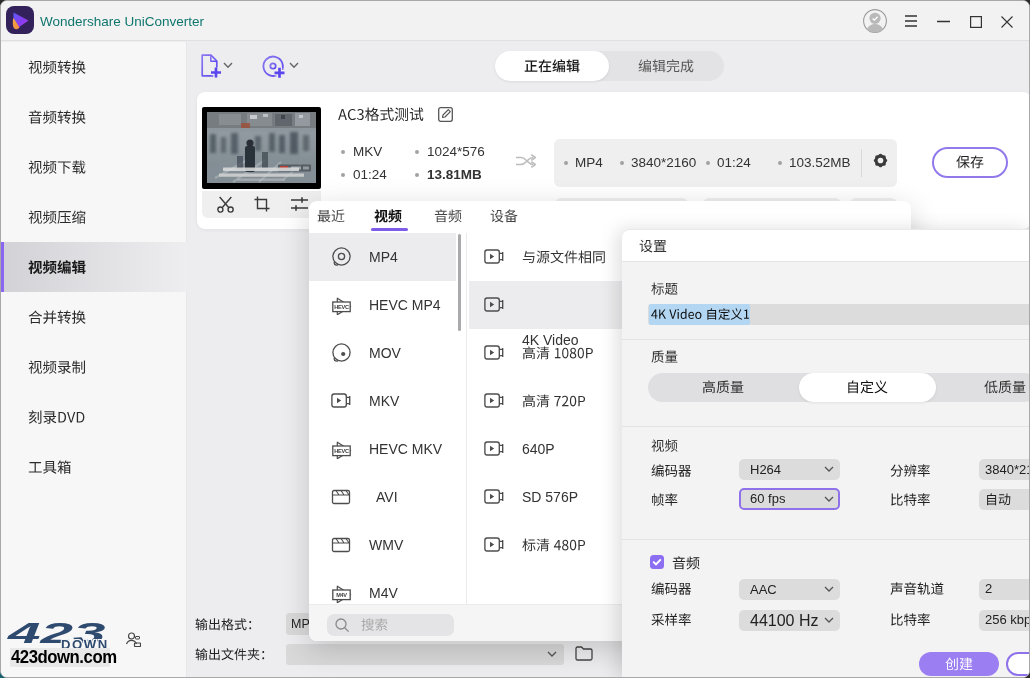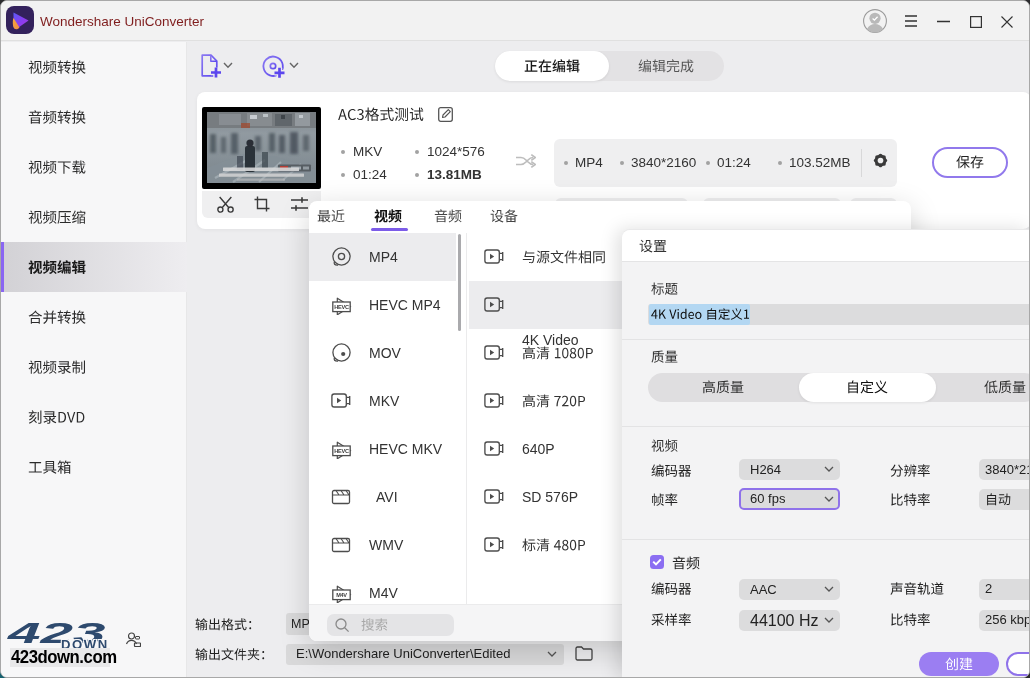--- a/index.html
+++ b/index.html
@@ -18,21 +18,21 @@
           <stop offset="1" stop-color="#a83cdc"></stop>
         </linearGradient>
 <linearGradient id="lg2" x1="0" y1="0" x2="1" y2="1">
           <stop offset="0" stop-color="#f6a83c"></stop>
           <stop offset="1" stop-color="#ef8b45"></stop>
         </linearGradient>
       </defs>
 <path d="M7.5 6.5 L22.5 14.5 L11 22.5 C9 23.5 7.5 22 7.5 20 Z" fill="url(#lg1)"></path>
 <path d="M7.5 12 L13.5 21.5 C12 23.6 9.3 23.8 8.1 22.2 C6.6 20.4 6.4 14 7.5 12 Z" fill="url(#lg2)"></path>
     </svg>
-    <div class="t" style="left:39px;top:21px;font-size:13.5px;color:#7f1d1d;font-weight:normal;">Wondershare UniConverter</div>
+    <div class="t" style="left:39px;top:21px;font-size:13.5px;color:#0f766e;font-weight:normal;">Wondershare UniConverter</div>
     <svg style="position:absolute;left:862px;top:8px" width="24" height="24" viewBox="0 0 24 24">
       <circle cx="12" cy="12" r="11.4" fill="none" stroke="#9b9b9b" stroke-width="1.1"></circle>
 <circle cx="12" cy="9.3" r="5.6" fill="#b9b9b9"></circle>
 <path d="M9.6 9.6 L11.4 11.2 L14.6 7.8" stroke="#fff" stroke-width="1.3" fill="none"></path>
 <path d="M3.9 19.9 C5.8 16.7 8.7 15.1 12 15.1 C15.3 15.1 18.2 16.7 20.1 19.9 C17.9 21.9 15.1 23.4 12 23.4 C8.9 23.4 6.1 21.9 3.9 19.9 Z" fill="#b9b9b9"></path>
     </svg>
     <svg style="position:absolute;left:904px;top:14px" width="12" height="13" viewBox="0 0 12 13">
       <path d="M0 1 H12 M0 6 H12 M0 11 H12" stroke="#333" stroke-width="1.5"></path>
     </svg>
     <svg style="position:absolute;left:936px;top:14px" width="13" height="13" viewBox="0 0 13 13">
@@ -471,19 +471,18 @@
     </div>
     <svg style="position:absolute;left:194px;top:615.7px;overflow:visible" width="65" height="15.1" viewBox="0 -12.2 65 15.1">
       <path fill="#222" d="M 9.5 -5.8 V -1.1 H 10.3 V -5.8 Z M 11.2 -6.3 V -0.1 C 11.2 0.1 11.1 0.1 11 0.1 C 10.8 0.1 10.3 0.1 9.7 0.1 C 9.8 0.4 9.9 0.7 10 0.9 C 10.7 0.9 11.3 0.9 11.6 0.8 C 11.9 0.6 12 0.4 12 -0.1 V -6.3 Z M 0.9 -4.3 C 1 -4.4 1.4 -4.5 1.8 -4.5 H 2.8 V -2.7 C 2 -2.5 1.2 -2.3 0.5 -2.2 L 0.8 -1.2 L 2.8 -1.8 V 1 H 3.7 V -2 L 4.8 -2.3 L 4.7 -3.1 L 3.7 -2.9 V -4.5 H 4.7 V -5.4 H 3.7 V -7.3 H 2.8 V -5.4 H 1.7 C 2.1 -6.3 2.4 -7.4 2.6 -8.5 H 4.8 V -9.4 H 2.8 C 2.9 -9.8 3 -10.3 3.1 -10.8 L 2.2 -10.9 C 2.1 -10.4 2 -9.9 1.9 -9.4 H 0.6 V -8.5 H 1.8 C 1.5 -7.4 1.3 -6.5 1.2 -6.2 C 1 -5.6 0.8 -5.2 0.6 -5.1 C 0.7 -4.9 0.9 -4.5 0.9 -4.3 Z M 8.6 -11 C 7.7 -9.6 6.1 -8.3 4.5 -7.6 C 4.8 -7.4 5 -7.1 5.2 -6.9 C 5.5 -7 5.9 -7.2 6.2 -7.5 V -6.9 H 11 V -7.6 C 11.3 -7.4 11.7 -7.2 12 -7 C 12.2 -7.2 12.4 -7.6 12.7 -7.7 C 11.3 -8.3 10.1 -9.1 9.1 -10.2 L 9.4 -10.6 Z M 6.6 -7.7 C 7.3 -8.3 8 -8.9 8.6 -9.5 C 9.2 -8.8 9.9 -8.2 10.7 -7.7 Z M 8 -5.3 V -4.3 H 6.2 V -5.3 Z M 5.4 -6.1 V 1 H 6.2 V -1.7 H 8 V 0 C 8 0.1 8 0.2 7.9 0.2 C 7.7 0.2 7.4 0.2 7 0.2 C 7.1 0.4 7.2 0.7 7.2 1 C 7.8 1 8.2 1 8.5 0.8 C 8.7 0.7 8.8 0.4 8.8 0 V -6.1 Z M 6.2 -3.5 H 8 V -2.4 H 6.2 Z M 14.4 -4.4 V 0.3 H 23.6 V 1 H 24.6 V -4.4 H 23.6 V -0.7 H 20 V -5.3 H 24.1 V -9.8 H 23.1 V -6.2 H 20 V -10.9 H 18.9 V -6.2 H 16 V -9.7 H 14.9 V -5.3 H 18.9 V -0.7 H 15.4 V -4.4 Z M 33.5 -8.7 H 36.3 C 35.9 -7.9 35.4 -7.1 34.8 -6.4 C 34.2 -7.1 33.7 -7.8 33.3 -8.4 Z M 28.6 -10.9 V -8.1 H 26.7 V -7.2 H 28.5 C 28.1 -5.4 27.2 -3.4 26.4 -2.3 C 26.5 -2.1 26.8 -1.7 26.9 -1.4 C 27.5 -2.3 28.1 -3.7 28.6 -5.2 V 1 H 29.5 V -5.5 C 30 -5 30.4 -4.3 30.6 -3.9 L 31.2 -4.6 C 31 -5 29.9 -6.3 29.5 -6.6 V -7.2 H 31 L 30.7 -7 C 30.9 -6.8 31.3 -6.5 31.5 -6.3 C 31.9 -6.7 32.4 -7.1 32.8 -7.7 C 33.1 -7.1 33.6 -6.4 34.1 -5.8 C 33 -4.9 31.7 -4.2 30.4 -3.8 C 30.6 -3.6 30.9 -3.2 31 -3 C 31.3 -3.1 31.7 -3.2 32 -3.4 V 1.1 H 32.9 V 0.5 H 36.5 V 1 H 37.5 V -3.5 L 38.1 -3.3 C 38.2 -3.5 38.5 -3.9 38.7 -4.1 C 37.4 -4.5 36.3 -5.1 35.4 -5.8 C 36.3 -6.8 37.1 -7.9 37.6 -9.3 L 36.9 -9.6 L 36.8 -9.5 H 34 C 34.2 -9.9 34.3 -10.3 34.5 -10.7 L 33.6 -10.9 C 33.1 -9.6 32.2 -8.3 31.2 -7.4 V -8.1 H 29.5 V -10.9 Z M 32.9 -0.4 V -2.9 H 36.5 V -0.4 Z M 32.6 -3.7 C 33.4 -4.1 34.1 -4.6 34.8 -5.2 C 35.4 -4.7 36.2 -4.1 37 -3.7 Z M 48.2 -10.3 C 48.9 -9.8 49.7 -9.1 50.1 -8.6 L 50.8 -9.3 C 50.4 -9.7 49.5 -10.4 48.9 -10.8 Z M 46.3 -10.9 C 46.3 -10.1 46.4 -9.3 46.4 -8.5 H 39.7 V -7.5 H 46.5 C 46.8 -2.7 47.9 1.1 50 1.1 C 51 1.1 51.4 0.4 51.6 -1.9 C 51.3 -2 50.9 -2.2 50.7 -2.4 C 50.6 -0.7 50.5 0.1 50.1 0.1 C 48.8 0.1 47.8 -3.1 47.5 -7.5 H 51.3 V -8.5 H 47.4 C 47.4 -9.3 47.4 -10 47.4 -10.9 Z M 39.8 -0.3 40.1 0.7 C 41.7 0.3 44.1 -0.3 46.3 -0.8 L 46.3 -1.7 L 43.5 -1.1 V -4.7 H 45.9 V -5.6 H 40.2 V -4.7 H 42.5 V -0.9 Z M 55.2 -6.3 C 55.8 -6.3 56.2 -6.7 56.2 -7.3 C 56.2 -7.9 55.8 -8.3 55.2 -8.3 C 54.7 -8.3 54.3 -7.9 54.3 -7.3 C 54.3 -6.7 54.7 -6.3 55.2 -6.3 Z M 55.2 0.1 C 55.8 0.1 56.2 -0.3 56.2 -0.9 C 56.2 -1.5 55.8 -1.9 55.2 -1.9 C 54.7 -1.9 54.3 -1.5 54.3 -0.9 C 54.3 -0.3 54.7 0.1 55.2 0.1 Z"></path>
     </svg>
     <div style="position:absolute;left:285px;top:612px;width:100px;height:22px;background:#d9d9da;border-radius:3px;"></div>
     <div class="t" style="left:290px;top:623px;font-size:12.5px;color:#222;font-weight:normal;">MP4...</div>
     <svg style="position:absolute;left:194px;top:645.7px;overflow:visible" width="78" height="15.1" viewBox="0 -12.2 78 15.1">
       <path fill="#222" d="M 9.5 -5.8 V -1.1 H 10.3 V -5.8 Z M 11.2 -6.3 V -0.1 C 11.2 0.1 11.1 0.1 11 0.1 C 10.8 0.1 10.3 0.1 9.7 0.1 C 9.8 0.4 9.9 0.7 10 0.9 C 10.7 0.9 11.3 0.9 11.6 0.8 C 11.9 0.6 12 0.4 12 -0.1 V -6.3 Z M 0.9 -4.3 C 1 -4.4 1.4 -4.5 1.8 -4.5 H 2.8 V -2.7 C 2 -2.5 1.2 -2.3 0.5 -2.2 L 0.8 -1.2 L 2.8 -1.8 V 1 H 3.7 V -2 L 4.8 -2.3 L 4.7 -3.1 L 3.7 -2.9 V -4.5 H 4.7 V -5.4 H 3.7 V -7.3 H 2.8 V -5.4 H 1.7 C 2.1 -6.3 2.4 -7.4 2.6 -8.5 H 4.8 V -9.4 H 2.8 C 2.9 -9.8 3 -10.3 3.1 -10.8 L 2.2 -10.9 C 2.1 -10.4 2 -9.9 1.9 -9.4 H 0.6 V -8.5 H 1.8 C 1.5 -7.4 1.3 -6.5 1.2 -6.2 C 1 -5.6 0.8 -5.2 0.6 -5.1 C 0.7 -4.9 0.9 -4.5 0.9 -4.3 Z M 8.6 -11 C 7.7 -9.6 6.1 -8.3 4.5 -7.6 C 4.8 -7.4 5 -7.1 5.2 -6.9 C 5.5 -7 5.9 -7.2 6.2 -7.5 V -6.9 H 11 V -7.6 C 11.3 -7.4 11.7 -7.2 12 -7 C 12.2 -7.2 12.4 -7.6 12.7 -7.7 C 11.3 -8.3 10.1 -9.1 9.1 -10.2 L 9.4 -10.6 Z M 6.6 -7.7 C 7.3 -8.3 8 -8.9 8.6 -9.5 C 9.2 -8.8 9.9 -8.2 10.7 -7.7 Z M 8 -5.3 V -4.3 H 6.2 V -5.3 Z M 5.4 -6.1 V 1 H 6.2 V -1.7 H 8 V 0 C 8 0.1 8 0.2 7.9 0.2 C 7.7 0.2 7.4 0.2 7 0.2 C 7.1 0.4 7.2 0.7 7.2 1 C 7.8 1 8.2 1 8.5 0.8 C 8.7 0.7 8.8 0.4 8.8 0 V -6.1 Z M 6.2 -3.5 H 8 V -2.4 H 6.2 Z M 14.4 -4.4 V 0.3 H 23.6 V 1 H 24.6 V -4.4 H 23.6 V -0.7 H 20 V -5.3 H 24.1 V -9.8 H 23.1 V -6.2 H 20 V -10.9 H 18.9 V -6.2 H 16 V -9.7 H 14.9 V -5.3 H 18.9 V -0.7 H 15.4 V -4.4 Z M 31.5 -10.7 C 31.9 -10.1 32.3 -9.2 32.5 -8.7 L 33.5 -9 C 33.4 -9.5 32.9 -10.4 32.5 -11 Z M 26.6 -8.6 V -7.7 H 28.7 C 29.4 -5.7 30.5 -4 31.8 -2.6 C 30.4 -1.4 28.6 -0.5 26.5 0.1 C 26.7 0.3 27 0.8 27.1 1 C 29.2 0.3 31.1 -0.6 32.5 -1.9 C 34 -0.6 35.8 0.4 37.9 0.9 C 38.1 0.7 38.4 0.3 38.6 0.1 C 36.5 -0.5 34.7 -1.4 33.3 -2.6 C 34.6 -4 35.6 -5.6 36.3 -7.7 H 38.4 V -8.6 Z M 32.6 -3.3 C 31.3 -4.5 30.4 -6 29.7 -7.7 H 35.2 C 34.6 -5.9 33.7 -4.5 32.6 -3.3 Z M 43.1 -4.4 V -3.5 H 46.9 V 1 H 47.8 V -3.5 H 51.4 V -4.4 H 47.8 V -7.3 H 50.8 V -8.3 H 47.8 V -10.8 H 46.9 V -8.3 H 45.1 C 45.3 -8.8 45.4 -9.5 45.6 -10.1 L 44.6 -10.3 C 44.3 -8.6 43.8 -6.9 43 -5.8 C 43.3 -5.7 43.7 -5.5 43.8 -5.3 C 44.2 -5.9 44.5 -6.6 44.8 -7.3 H 46.9 V -4.4 Z M 42.5 -10.9 C 41.8 -8.9 40.6 -7 39.4 -5.7 C 39.6 -5.5 39.9 -5 40 -4.7 C 40.4 -5.2 40.8 -5.7 41.2 -6.2 V 1 H 42.1 V -7.8 C 42.6 -8.7 43 -9.6 43.4 -10.6 Z M 54.3 -7.5 C 54.8 -6.7 55.2 -5.6 55.4 -5 L 56.3 -5.2 C 56.1 -5.9 55.7 -6.9 55.2 -7.7 Z M 61.6 -7.7 C 61.3 -7 60.7 -5.8 60.2 -5.2 L 61 -4.9 C 61.5 -5.6 62.1 -6.6 62.5 -7.4 Z M 58 -10.9 V -9 H 53.2 V -8 H 58 C 58 -6.8 57.9 -5.7 57.7 -4.8 H 52.8 V -3.8 H 57.5 C 56.8 -1.9 55.5 -0.6 52.6 0.2 C 52.8 0.4 53.1 0.8 53.2 1 C 56.4 0.1 57.8 -1.4 58.5 -3.6 C 59.5 -1.3 61.2 0.3 63.8 1 C 63.9 0.7 64.2 0.3 64.4 0.1 C 62 -0.5 60.3 -1.8 59.4 -3.8 H 64.2 V -4.8 H 58.8 C 58.9 -5.7 59 -6.8 59 -8 H 63.8 V -9 H 59.1 L 59.1 -10.9 Z M 68.2 -6.3 C 68.8 -6.3 69.2 -6.7 69.2 -7.3 C 69.2 -7.9 68.8 -8.3 68.2 -8.3 C 67.7 -8.3 67.3 -7.9 67.3 -7.3 C 67.3 -6.7 67.7 -6.3 68.2 -6.3 Z M 68.2 0.1 C 68.8 0.1 69.2 -0.3 69.2 -0.9 C 69.2 -1.5 68.8 -1.9 68.2 -1.9 C 67.7 -1.9 67.3 -1.5 67.3 -0.9 C 67.3 -0.3 67.7 0.1 68.2 0.1 Z"></path>
     </svg>
     <div style="position:absolute;left:285px;top:643px;width:278px;height:21px;background:#d9d9da;border-radius:3px;"></div>
-    <div class="t" style="left:295px;top:653px;font-size:13px;color:#222;font-weight:normal;">E:\Wondershare UniConverter\Edited</div>
     <svg style="position:absolute;left:546px;top:650px" width="10" height="7" viewBox="0 0 10 7">
       <path d="M1 1 L5 5 L9 1" fill="none" stroke="#555" stroke-width="1.3"></path>
     </svg>
     <svg style="position:absolute;left:574px;top:645px" width="18" height="15" viewBox="0 0 18 15">
       <path d="M1 2.5 C1 1.7 1.6 1 2.5 1 H6.5 L8.5 3 H15.5 C16.4 3 17 3.7 17 4.5 V12.5 C17 13.3 16.4 14 15.5 14 H2.5 C1.6 14 1 13.3 1 12.5 Z" fill="none" stroke="#444" stroke-width="1.3"></path>
     </svg>
   </div>
 </body></html>

